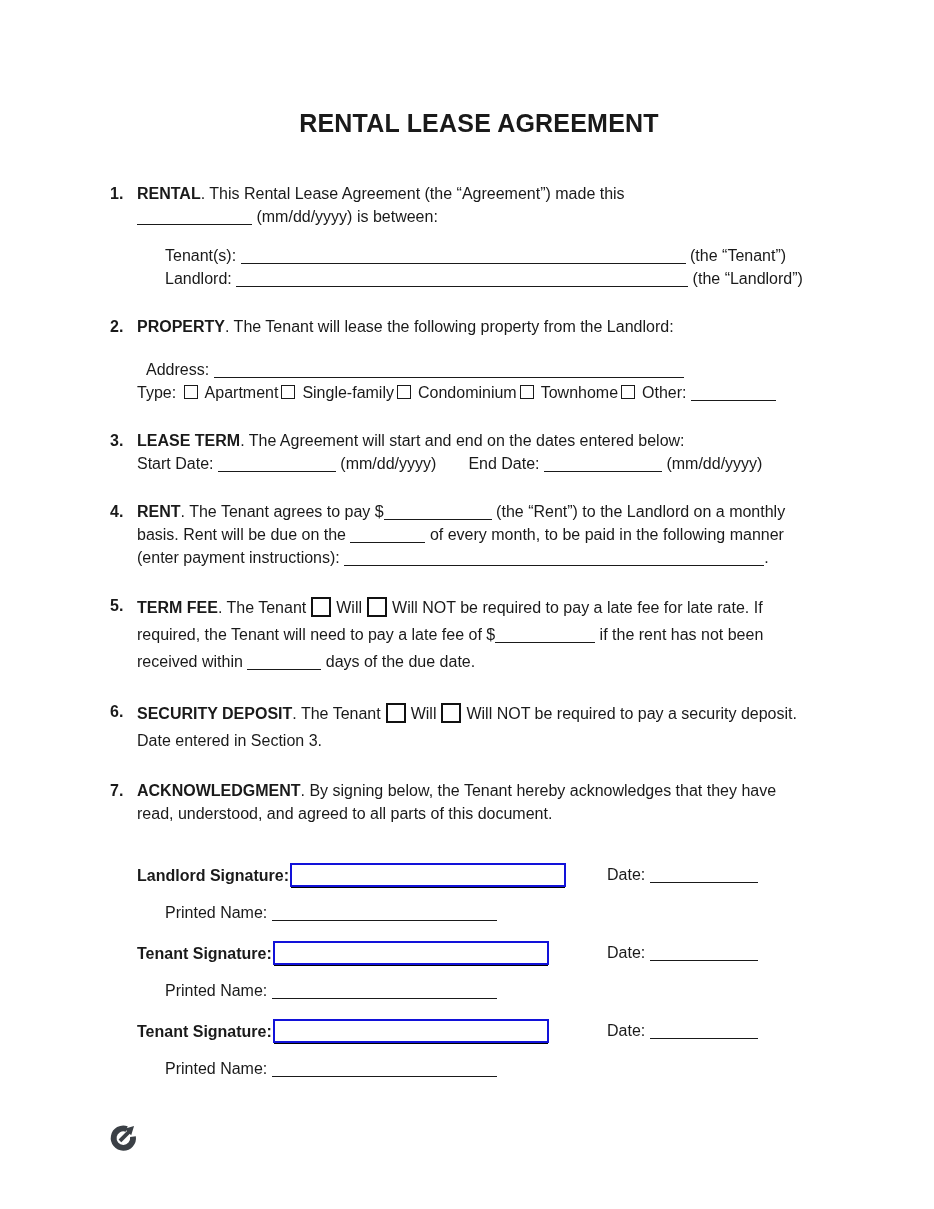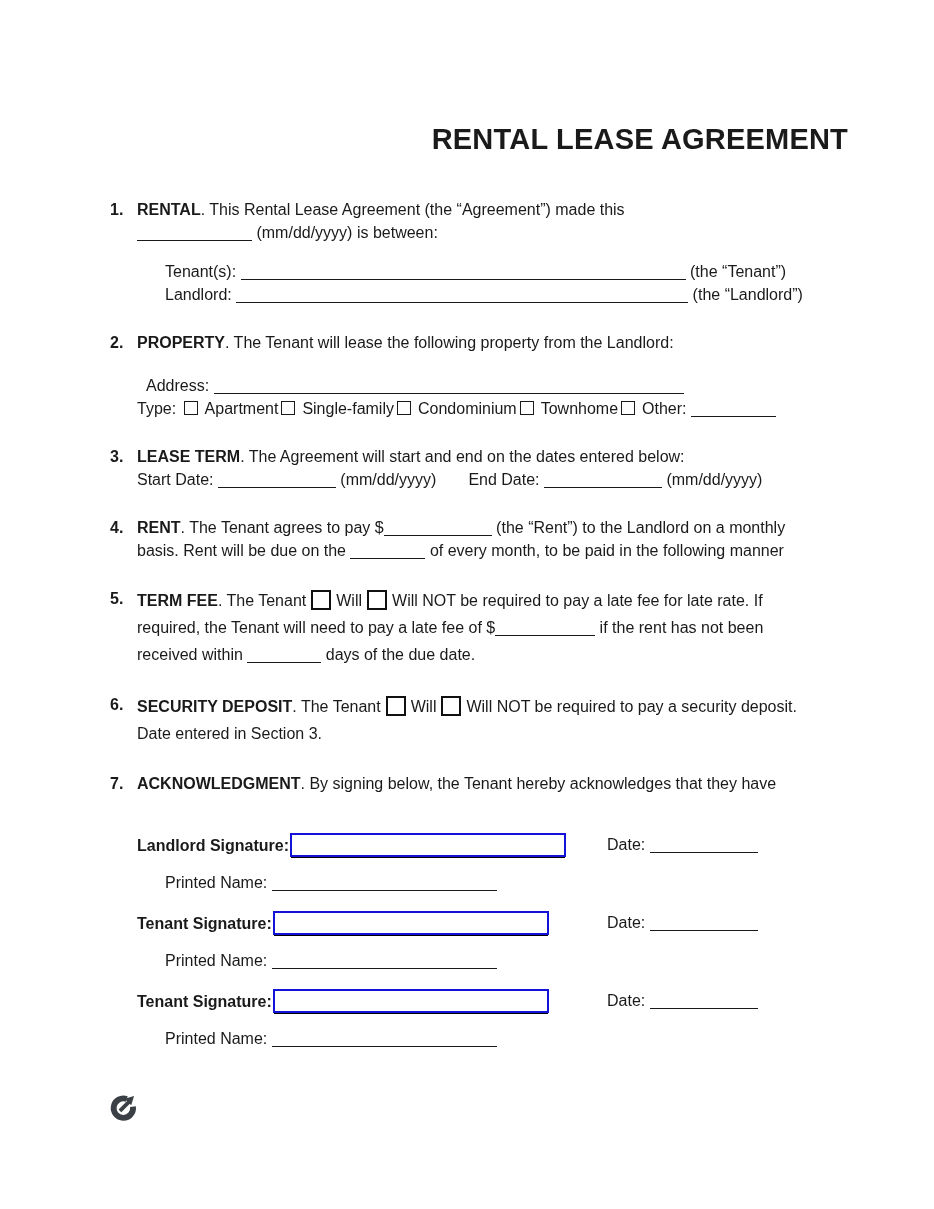--- a/index.html
+++ b/index.html
@@ -8,22 +8,22 @@
     --text:#1a1a1a;
   }
   html,body{margin:0;padding:0;background:#ffffff;}
   body{
     width:934px;height:1209px;overflow:hidden;
     font-family:"Liberation Sans", sans-serif;
     font-size:16px;line-height:23px;color:var(--text);
   }
   .page{padding:106px 86px 0 110px;}
   .title{
-    font-size:29px;line-height:34px;font-weight:700;
-    text-align:right;letter-spacing:0.2px;margin:16px 0 42px 0;
+    font-size:25px;line-height:34px;font-weight:700;
+    text-align:center;letter-spacing:0.2px;margin:0 0 42px 0;
   }
   .section{display:flex;margin-bottom:25px;}
   .num{width:27px;flex:0 0 27px;font-weight:700;}
   .content{flex:1;max-width:700px;}
   .b{font-weight:700;}
   .line{white-space:nowrap;}
   .blank{
     display:inline-block;height:14px;vertical-align:-3px;
     border-bottom:1.5px solid var(--text);
   }
@@ -93,20 +93,21 @@
       <div class="line"><span class="b">LEASE TERM</span><span>. The Agreement will start and end on the dates entered below:</span></div>
       <div class="line"><span>Start Date: </span><span class="blank w118"></span><span> (mm/dd/yyyy)</span><span style="display:inline-block;width:32px"></span><span>End Date: </span><span class="blank w118"></span><span> (mm/dd/yyyy)</span></div>
     </div>
   </div>
 
   <div class="section">
     <div class="num">4.</div>
     <div class="content">
       <div class="line"><span class="b">RENT</span><span>. The Tenant agrees to pay $</span><span class="blank w108"></span><span> (the “Rent”) to the Landlord on a monthly</span></div>
       <div class="line"><span>basis. Rent will be due on the </span><span class="blank w75"></span><span> of every month, to be paid in the following manner</span></div>
+      <div class="line"><span>(enter payment instructions): </span><span class="blank w420"></span><span>.</span></div>
     </div>
   </div>
 
   <div class="section lh27">
     <div class="num">5.</div>
     <div class="content">
       <div class="line"><span class="b">TERM FEE</span><span>. The Tenant</span><span class="cbx-lg"></span><span>Will</span><span class="cbx-lg"></span><span>Will NOT be required to pay a late fee for late rate. If</span></div>
       <div class="line"><span>required, the Tenant will need to pay a late fee of $</span><span class="blank w100"></span><span> if the rent has not been</span></div>
       <div class="line"><span>received within </span><span class="blank w74"></span><span> days of the due date.</span></div>
     </div>
@@ -117,20 +118,21 @@
     <div class="content">
       <div class="line"><span class="b">SECURITY DEPOSIT</span><span>. The Tenant</span><span class="cbx-lg"></span><span>Will</span><span class="cbx-lg"></span><span>Will NOT be required to pay a security deposit.</span></div>
       <div class="line"><span>Date entered in Section 3.</span></div>
     </div>
   </div>
 
   <div class="section">
     <div class="num">7.</div>
     <div class="content">
       <div class="line"><span class="b">ACKNOWLEDGMENT</span><span>. By signing below, the Tenant hereby acknowledges that they have</span></div>
+      <div class="line"><span>read, understood, and agreed to all parts of this document.</span></div>
     </div>
   </div>
 
   <div class="sig-area" style="margin-left:27px">
 
     <div class="sig-block">
       <div class="sig-row">
         <span class="sig-label">Landlord Signature:</span><span class="sig-field"></span>
         <span class="date-group"><span>Date: </span><span class="blank w108"></span></span>
       </div>

